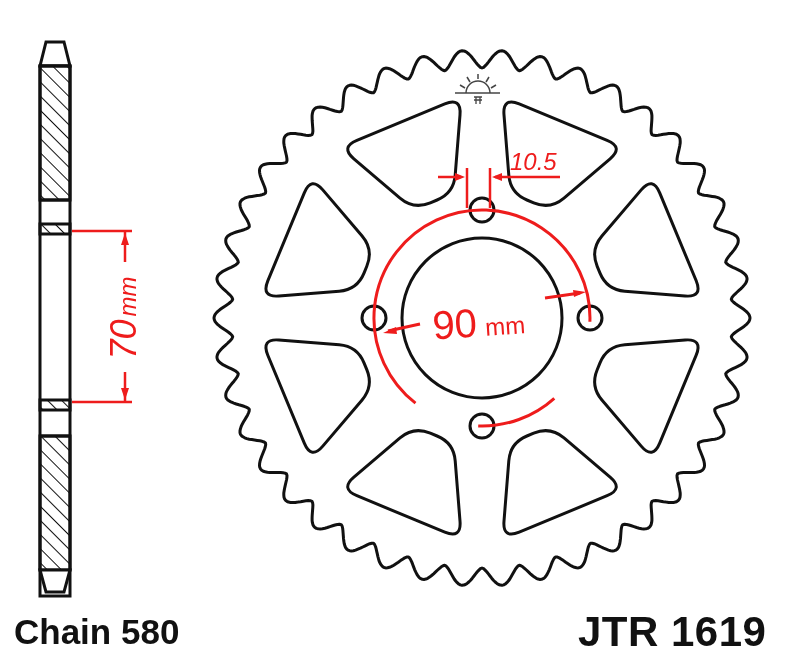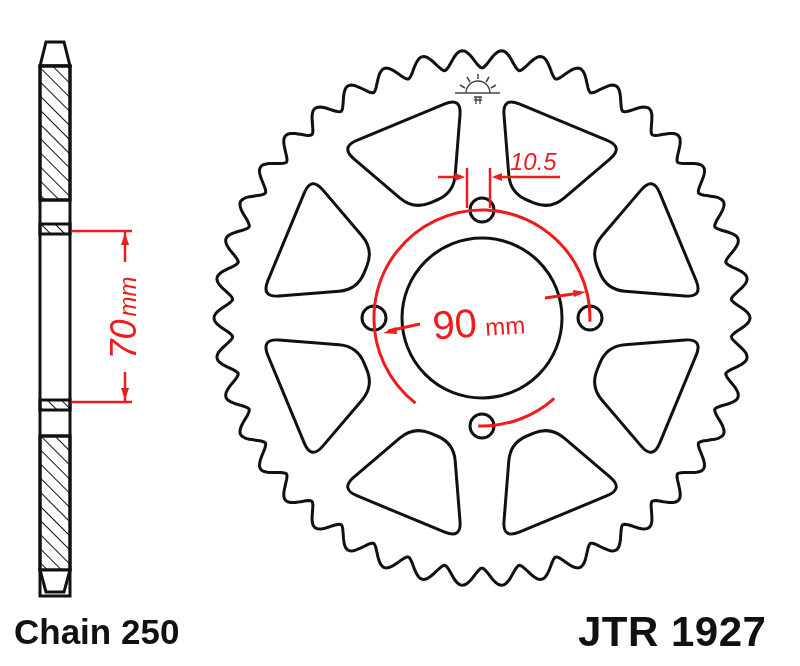--- a/index.html
+++ b/index.html
@@ -97,15 +97,15 @@
       <line x1="438" y1="177" x2="461" y2="177"></line>
       <line x1="495" y1="177" x2="560" y2="177"></line>
       <line x1="467" y1="168" x2="467" y2="208"></line>
       <line x1="490" y1="168" x2="490" y2="208"></line>
       <path d="M465,177 L455,173 L455,181 Z" stroke="none"></path>
       <path d="M492,177 L502,173 L502,181 Z" stroke="none"></path>
     </g>
     <text x="510" y="170" fill="#ee1c1c" font-family="Liberation Sans, sans-serif" font-style="italic" font-size="24">10.5</text>
   </svg>
 
-  <div id="chain-label" class="caption">Chain 250</div>
-  <div id="part-label" class="caption">JTR 1927</div>
+  <div id="chain-label" class="caption">Chain 580</div>
+  <div id="part-label" class="caption">JTR 1619</div>
 </div>
 
 </body></html>

